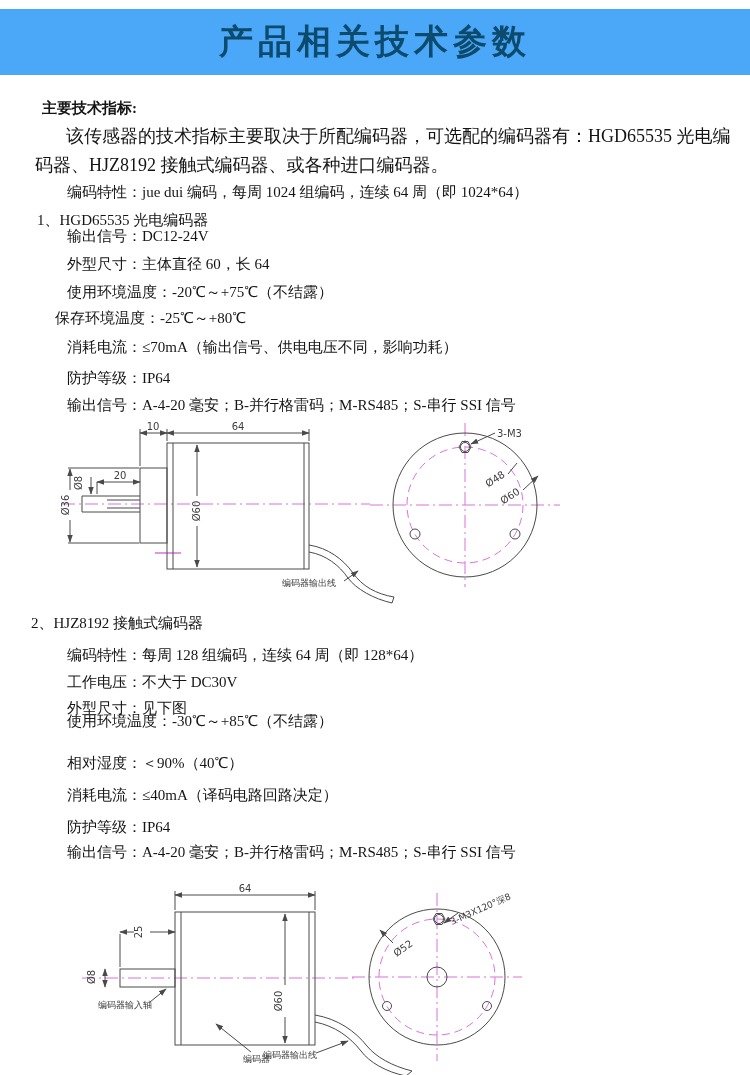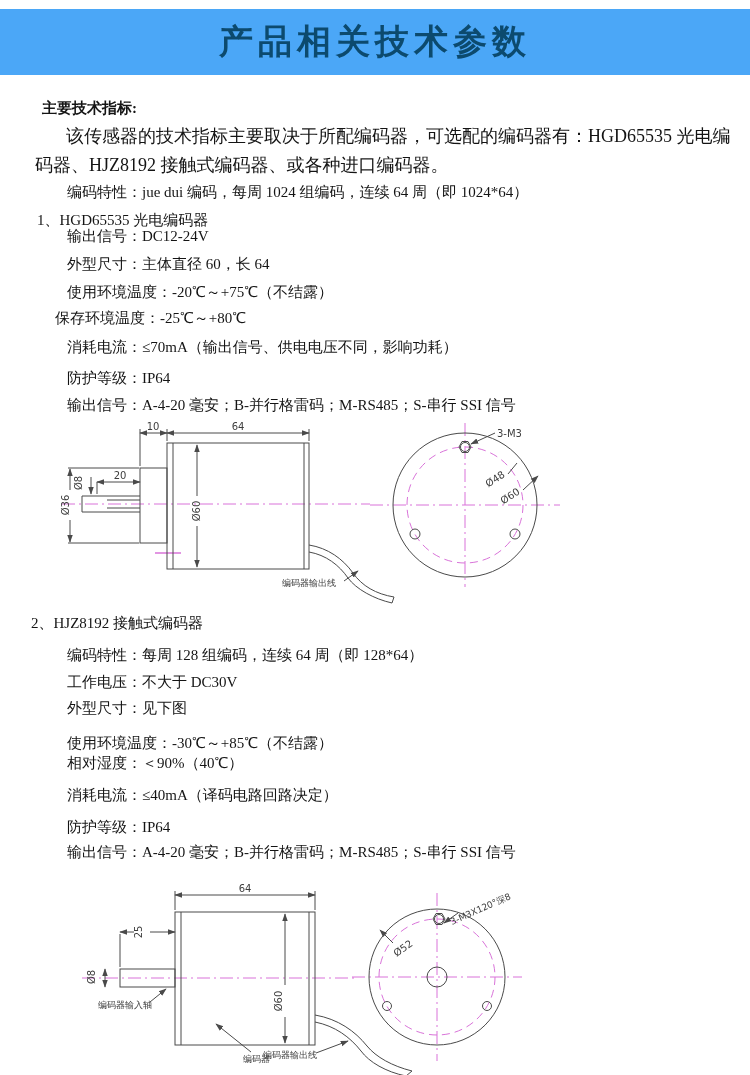--- a/index.html
+++ b/index.html
@@ -119,21 +119,21 @@
     <text x="437" y="15" font-size="11">3-M3</text>
     <text transform="translate(437,60) rotate(-33)" text-anchor="middle">Ø48</text>
     <text transform="translate(452,77) rotate(-33)" text-anchor="middle">Ø60</text>
   </g>
 </svg>
 
 <div class="t" style="left:31px;top:612px;">2、HJZ8192 接触式编码器</div>
 <div class="t" style="left:67px;top:644px;">编码特性：每周 128 组编码，连续 64 周（即 128*64）</div>
 <div class="t" style="left:67px;top:671px;">工作电压：不大于 DC30V</div>
 <div class="t" style="left:67px;top:697px;">外型尺寸：见下图</div>
-<div class="t" style="left:67px;top:732px;">使用环境温度：-30℃～+85℃（不结露）</div>
+<div class="t" style="left:67px;top:710px;">使用环境温度：-30℃～+85℃（不结露）</div>
 <div class="t" style="left:67px;top:752px;">相对湿度：＜90%（40℃）</div>
 <div class="t" style="left:67px;top:784px;">消耗电流：≤40mA（译码电路回路决定）</div>
 <div class="t" style="left:67px;top:816px;">防护等级：IP64</div>
 <div class="t" style="left:67px;top:841px;">输出信号：A-4-20 毫安；B-并行格雷码；M-RS485；S-串行 SSI 信号</div>
 
 <svg style="left:60px;top:885px;" width="640" height="190" viewBox="0 0 640 190">
   <defs>
     <marker id="m2" viewBox="0 0 10 10" refX="9" refY="5" markerWidth="8" markerHeight="8" orient="auto-start-reverse">
       <path d="M0,1.5 L10,5 L0,8.5 z" fill="#4a4a4a"></path>
     </marker>

